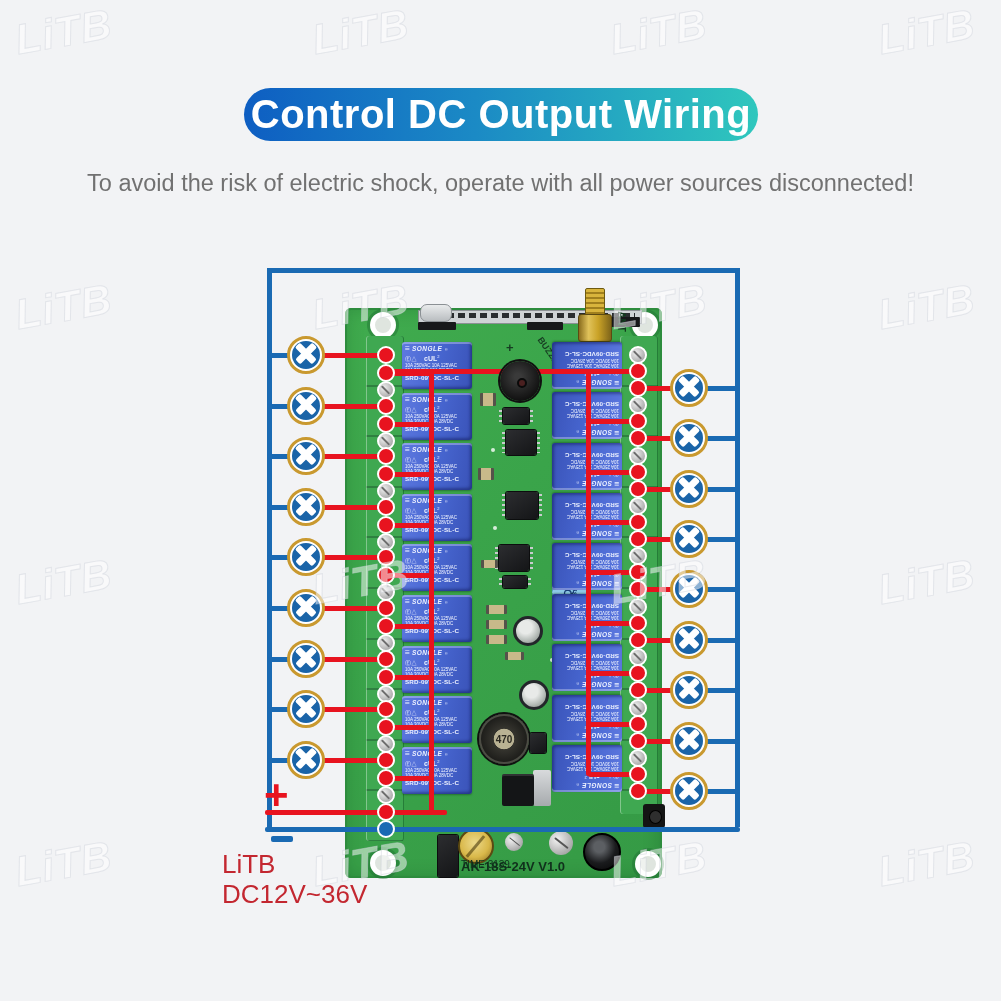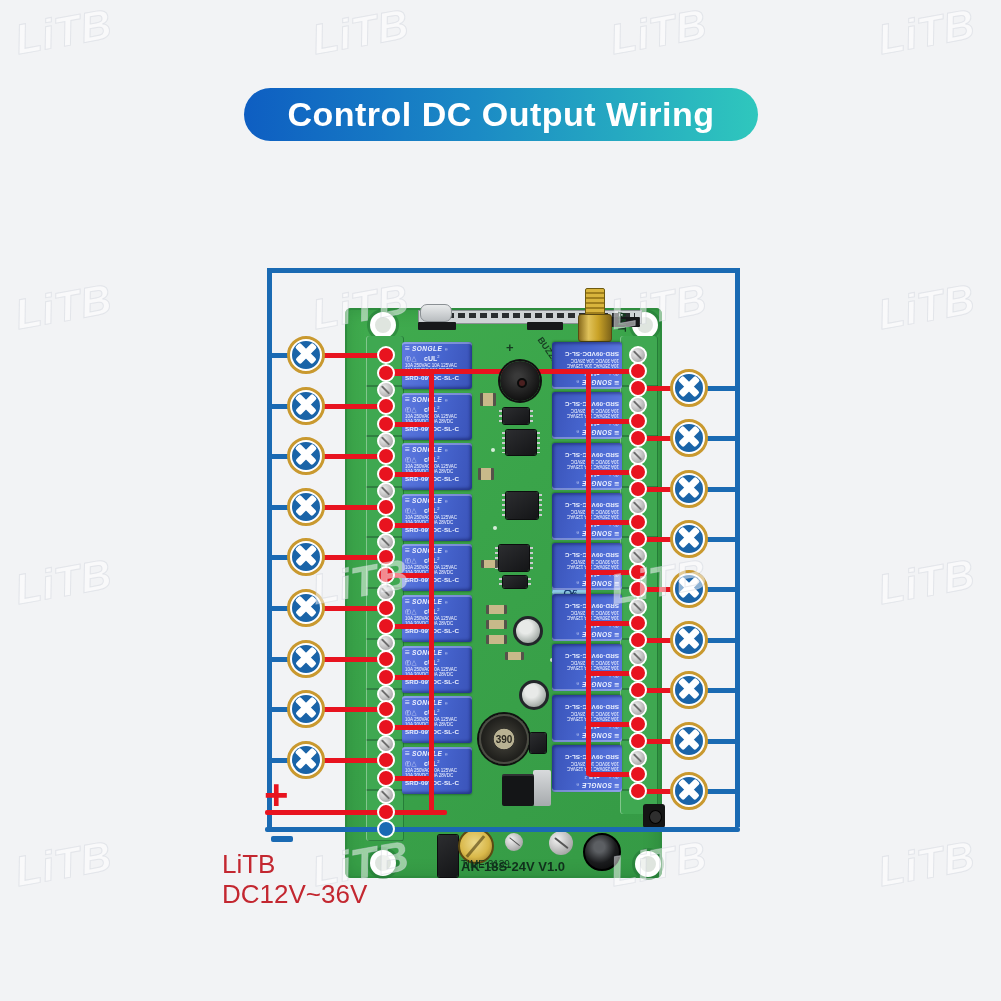--- a/index.html
+++ b/index.html
@@ -3,21 +3,21 @@
 <meta charset="utf-8">
 <style>
   html,body{margin:0;padding:0;}
   body{font-family:"Liberation Sans",sans-serif;}
   .page{position:relative;width:1001px;height:1001px;background:#f2f3f5;overflow:hidden;}
 
   
   .title-pill{position:absolute;left:244px;top:88px;width:514px;height:53px;border-radius:27px;
     background:linear-gradient(90deg,#0e5ec2 0%,#1b8ac5 45%,#2fc7bd 100%);
     display:flex;align-items:center;justify-content:center;z-index:8;}
-  .title-pill span{color:#fff;font-size:34px;font-weight:bold;letter-spacing:.5px;}
+  .title-pill span{color:#fff;font-size:40px;font-weight:bold;letter-spacing:.5px;}
   .subtitle{position:absolute;left:0;top:170px;width:100%;text-align:center;
     font-size:23.5px;color:#717171;z-index:8;}
 
   
   .wm{position:absolute;font-size:42px;font-weight:bold;font-style:italic;
     color:rgba(255,255,255,.5);-webkit-text-stroke:1px rgba(205,209,218,.45);
     transform:rotate(-10deg);z-index:9;pointer-events:none;letter-spacing:1px;}
 
   
   .diagram{position:absolute;left:0;top:0;width:1001px;height:1001px;}
@@ -105,20 +105,21 @@
   .input-label{position:absolute;left:222px;top:849px;font-size:26px;color:#c32730;line-height:30px;z-index:6;}
 </style>
 </head>
 <body>
 
 <div class="page">
 
   <div class="title-pill">
     <span>Control DC Output Wiring</span>
   </div>
+  <div class="subtitle">To avoid the risk of electric shock, operate with all power sources disconnected!</div>
 
   <div class="diagram">
     <div class="frame"></div>
 
     <div class="pcb">
 
       <div class="mount" style="left:25px;top:4px;"></div>
       <div class="mount" style="left:287px;top:4px;"></div>
       <div class="mount" style="left:25px;top:542px;"></div>
       <div class="mount" style="left:290px;top:543px;"></div>
@@ -149,21 +150,21 @@
       <div class="smd" style="left:135px;top:85px;width:10px;height:13px;"></div>
       <div class="smd" style="left:133px;top:160px;width:10px;height:12px;"></div>
       <div class="smd" style="left:136px;top:252px;width:11px;height:8px;"></div>
       <div class="smd" style="left:141px;top:297px;width:15px;height:9px;"></div>
       <div class="smd" style="left:141px;top:312px;width:15px;height:9px;"></div>
       <div class="smd" style="left:141px;top:327px;width:15px;height:9px;"></div>
       <div class="smd" style="left:160px;top:344px;width:13px;height:8px;"></div>
       <div class="cap" style="left:168px;top:308px;width:24px;height:24px;"></div>
       <div class="cap" style="left:174px;top:372px;width:24px;height:24px;"></div>
       <div class="toroid" style="left:134px;top:406px;">
-        <span>390</span>
+        <span>470</span>
       </div>
       <div class="chip" style="left:185px;top:425px;width:16px;height:20px;"></div>
       <div class="to220-tab" style="left:188px;top:462px;width:18px;height:36px;"></div>
       <div class="to220-body" style="left:157px;top:466px;width:32px;height:32px;"></div>
 
       <div class="qc" style="left:207px;top:264px;">
         <div>
             <div class="l1">QC</div>
              <div class="l2">PASSED</div>
           </div>

